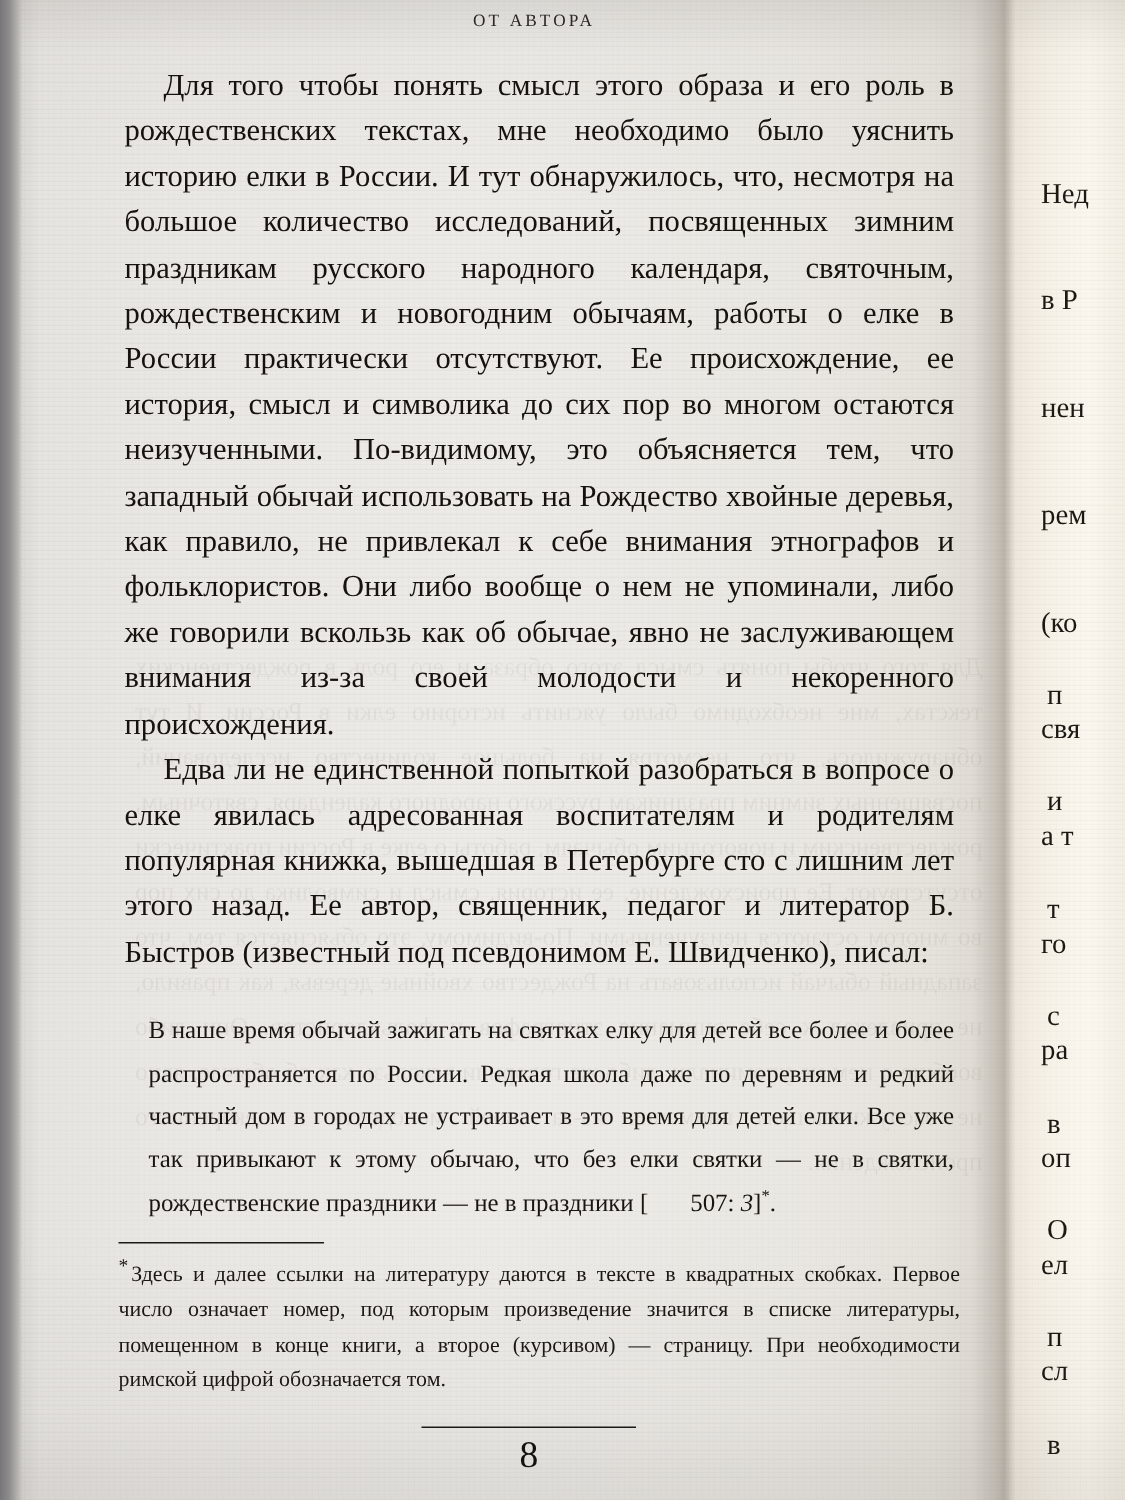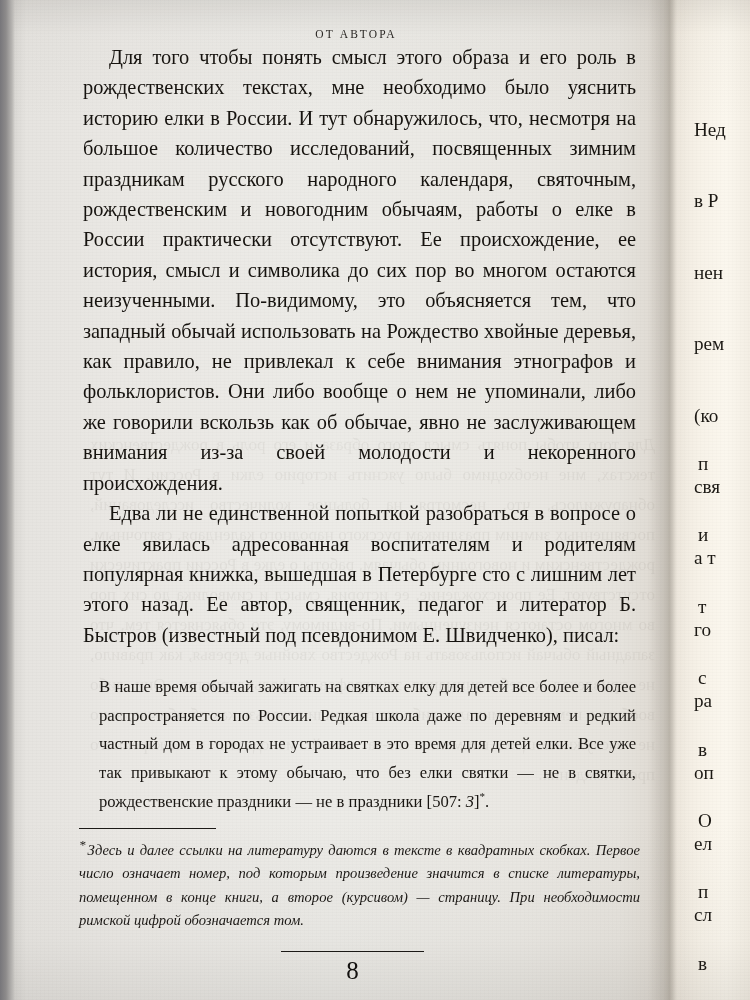--- a/index.html
+++ b/index.html
@@ -87,21 +87,20 @@
   .running-head {
     position: absolute;
     left: 0; top: 8px;
     width: 712px;
     text-align: center;
     font-size: 11.5px;
     letter-spacing: 2.1px;
     color: #2a2724;
     text-transform: uppercase;
     font-variant: small-caps;
-    margin-top: 20px;
   }
 
   
   .type-block {
     position: absolute;
     left: 83px;
     top: 42px;
     width: 553px;
   }
 
@@ -121,21 +120,21 @@
     margin-left: 16px;
     width: 537px;
   }
   .extract p {
     font-size: 16.6px;
     line-height: 28.6px;
     text-align: justify;
     text-indent: 0;
     color: #191612;
   }
-  .extract .cite-num { font-style: normal; }
+  .extract .cite-num { font-style: normal; margin-left: 28px; }
   .extract .cite-page { font-style: italic; }
   sup.fn-ref {
     font-size: 11px;
     vertical-align: super;
     line-height: 0;
   }
 
   
   .footnote-zone {
     position: absolute;
@@ -148,21 +147,20 @@
     height: 0;
     border-top: 1.7px solid #1c1a17;
     margin-bottom: 10px;
   }
   .footnote-text {
     font-size: 14.6px;
     line-height: 23.4px;
     text-align: justify;
     color: #1b1815;
     text-indent: 0;
-    font-style: italic;
   }
   .footnote-text .fn-mark {
     font-size: 13px;
     vertical-align: super;
     line-height: 0;
     margin-right: 2px;
   }
 
   
   .folio-rule {

